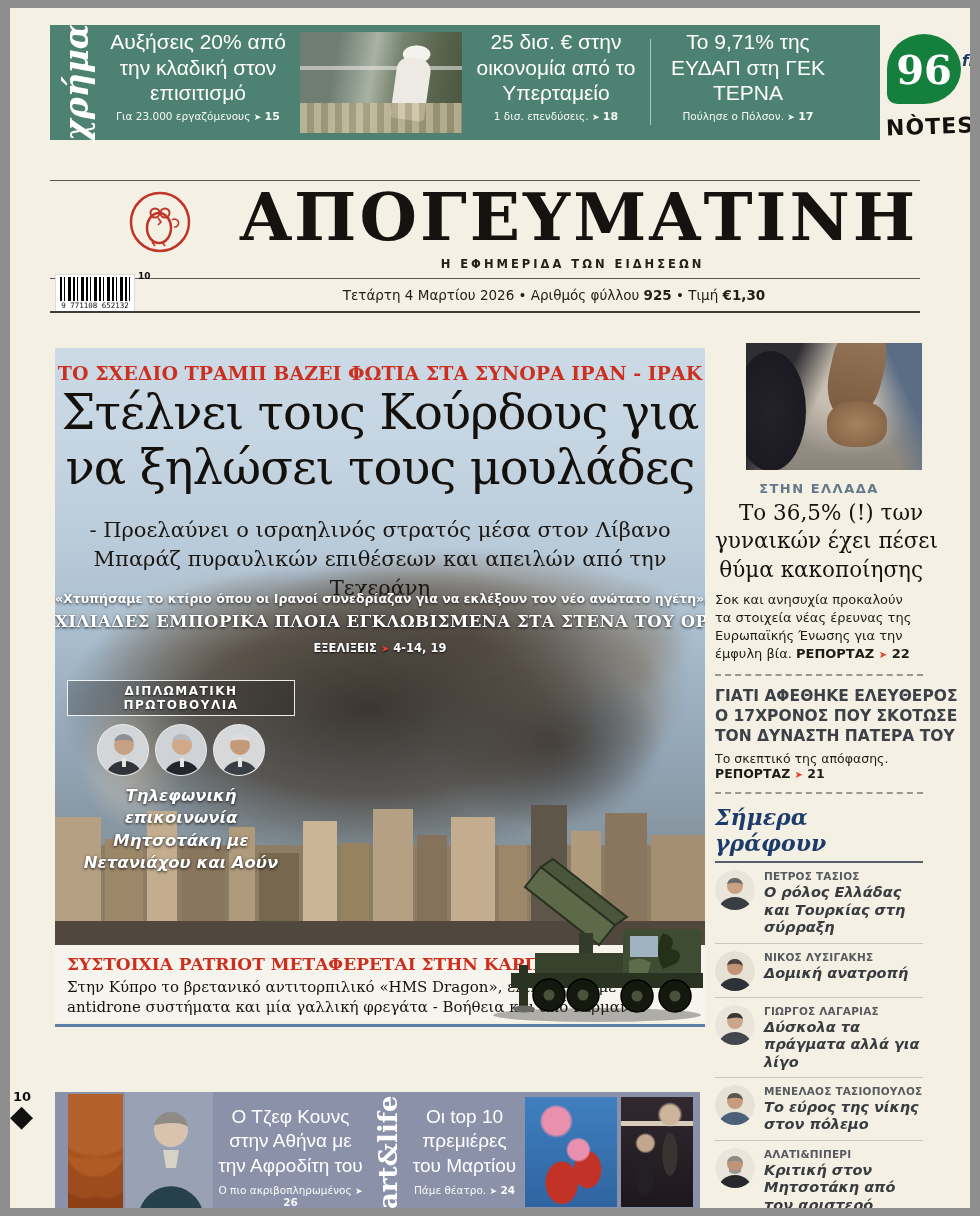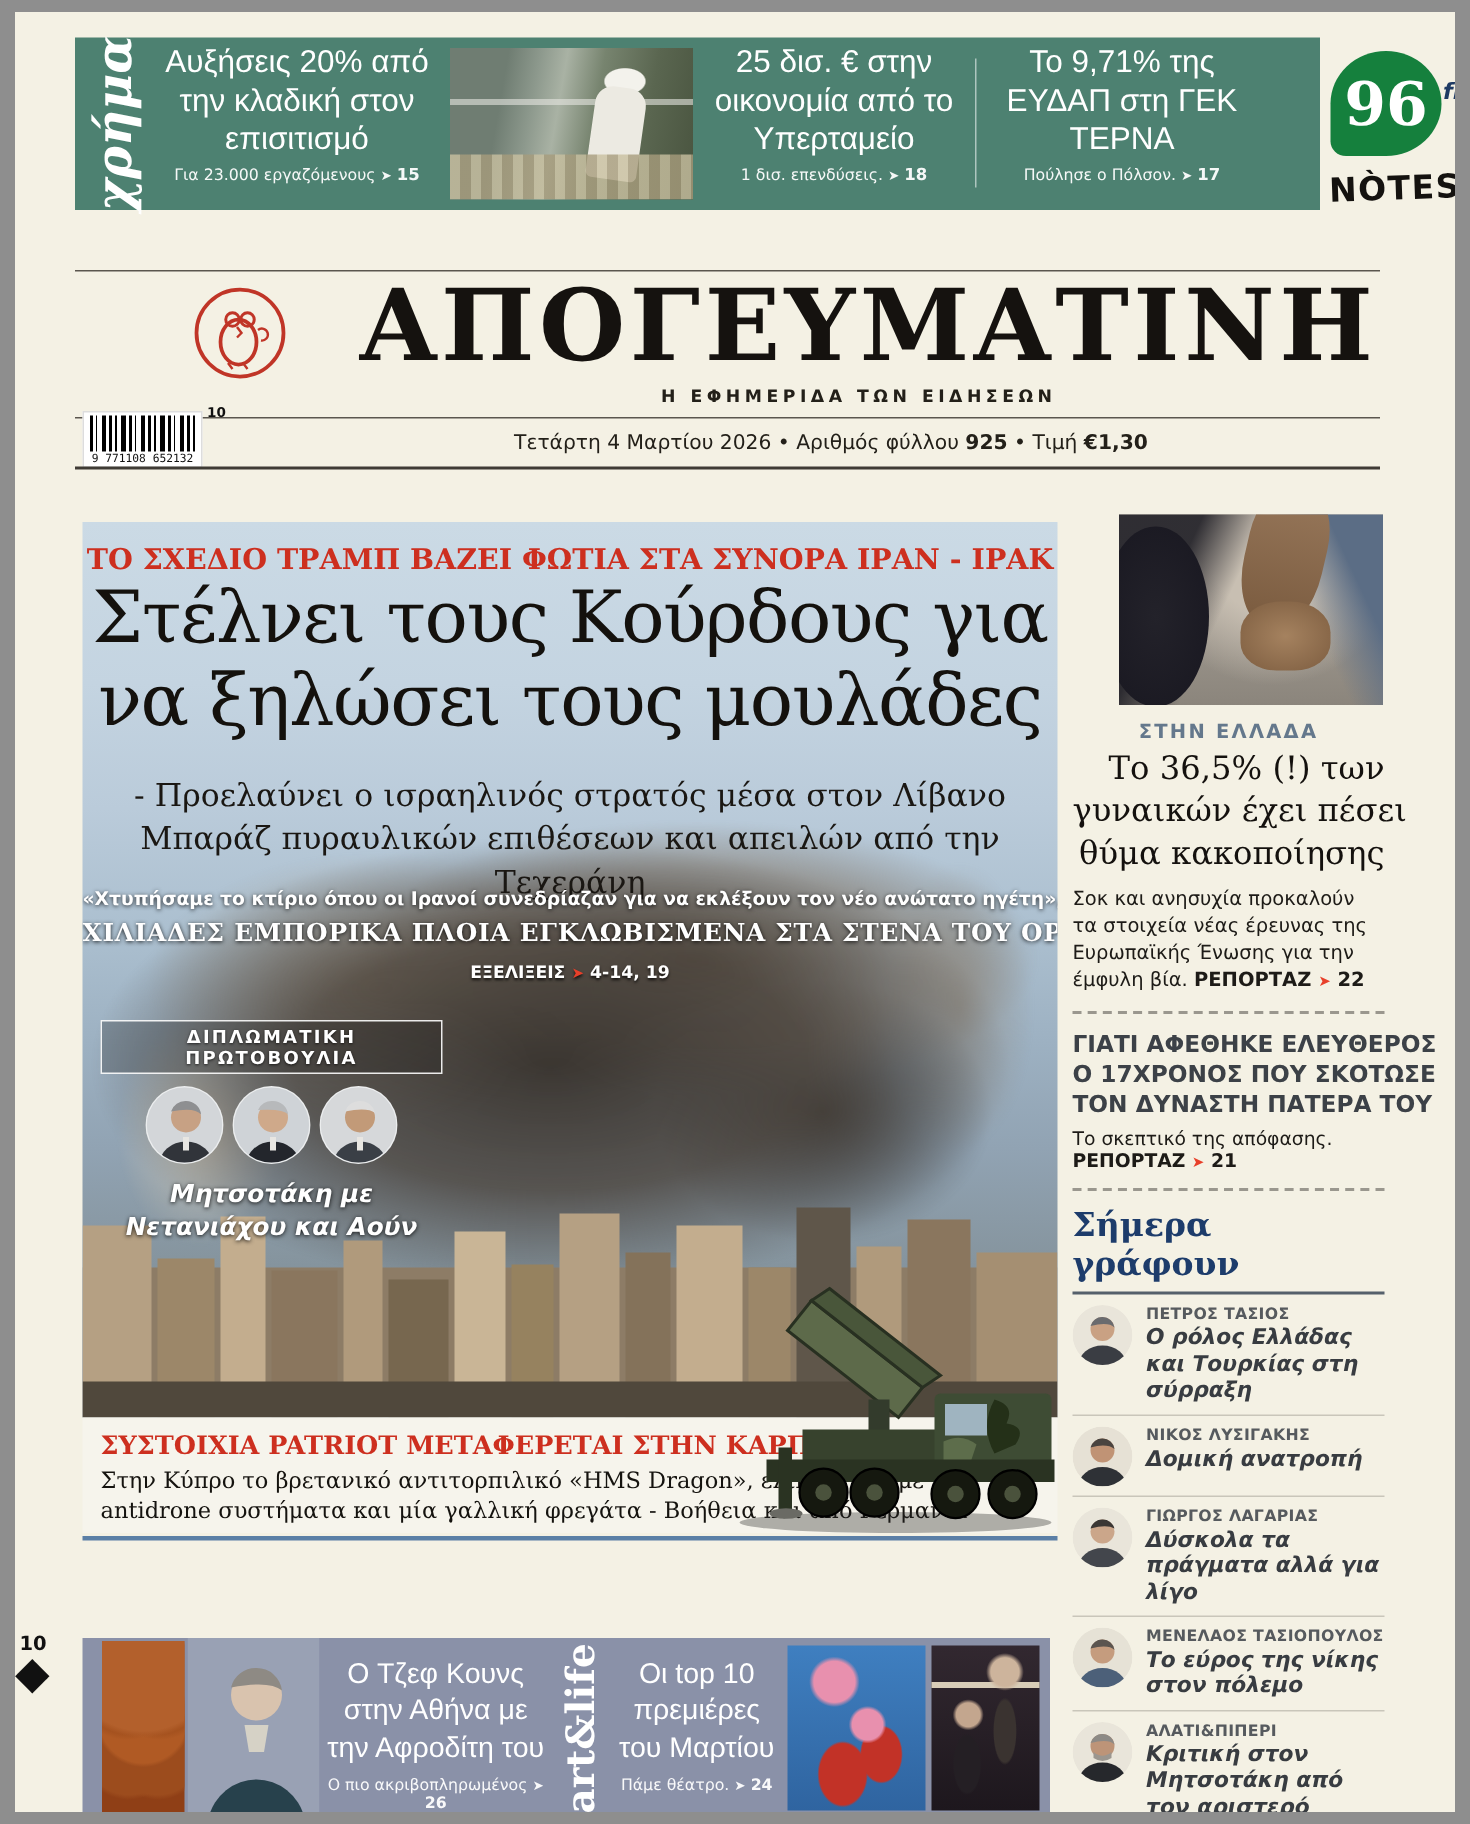--- a/index.html
+++ b/index.html
@@ -115,21 +115,21 @@
                     border-radius:45% 45% 40% 40%; }
   .rc-photo .hair { position:absolute; left:-6%; top:6%; width:40%; height:95%; background:radial-gradient(#23222a,#181720); border-radius:50%; }
   .rc-label { text-align:center; color:#64788c; font-weight:bold; font-size:13px; letter-spacing:1.5px; margin-top:11px; }
   .rc-h1 { text-align:right; font-family:"DejaVu Serif","Liberation Serif",serif; font-size:21.5px; line-height:1.32;
            color:#14110e; margin-top:3px; white-space:nowrap; }
   .rc-body { font-size:13px; line-height:1.38; color:#1d1b17; margin-top:7px; }
   .rc-body .ref, .ref { font-weight:bold; color:#1d1b17; }
   .dashed { border-top:2px dashed #9a978e; margin:11px 0 10px; }
   .rc-h2 { text-align:center; font-size:15.5px; font-weight:bold; line-height:1.3; color:#3c4147; white-space:nowrap; }
   .rc-sub2 { font-size:12.5px; color:#1d1b17; margin-top:5px; }
-  .writers-hd { color:#1d3c6b; font-family:"DejaVu Serif","Liberation Serif",serif; font-weight:bold;
+  .writers-hd { color:#1d3c6b; font-family:"DejaVu Serif","Liberation Serif",serif; font-style:italic; font-weight:bold;
                 font-size:22px; padding-bottom:5px; border-bottom:2px solid #55606b; }
   .crow { display:flex; gap:9px; padding:7px 0 6px; border-bottom:1px solid #c9c6ba; align-items:flex-start; }
   .crow:last-child { border-bottom:none; }
   .avatar { flex:0 0 40px; width:40px; height:40px; border-radius:50%; overflow:hidden; }
   .ctext { flex:1; min-width:0; }
   .cname { display:block; font-size:10.5px; font-weight:bold; color:#565a5e; letter-spacing:.2px; line-height:1.25; }
   .ctitle { display:block; font-size:14.5px; font-weight:bold; font-style:italic; color:#383c41; line-height:1.2; margin-top:1px; }
 
   
   .artlife { position:absolute; left:45px; top:1084px; width:645px; height:120px; background:#8a91a8; overflow:hidden; }
@@ -303,20 +303,21 @@
           <svg viewBox="0 0 52 52" width="52" height="52">
               <rect width="52" height="52" fill="#d6d8da"></rect>
               <circle cx="26" cy="20" r="10" fill="#c29a78"></circle>
               <path d="M26 9 a10 10 0 0 1 10 8 q-5 -4 -20 -1 a10 10 0 0 1 10 -7z" fill="#ddd"></path>
               <path d="M8 52 a18 16 0 0 1 36 0 z" fill="#3a3f46"></path>
               <rect x="24" y="33" width="4" height="9" fill="#e8e6e2"></rect>
             </svg>
         </span>
       </div>
       <div class="dip-cap">
+        <div>Τηλεφωνική επικοινωνία</div>
         <div>Μητσοτάκη με</div>
         <div>Νετανιάχου και Αούν</div>
       </div>
     </div>
   </div>
 
   <div class="patriot">
     <div class="patriot-title">ΣΥΣΤΟΙΧΙΑ PATRIOT ΜΕΤΑΦΕΡΕΤΑΙ ΣΤΗΝ ΚΑΡΠΑΘΟ</div>
     <div class="patriot-body">
       <div>Στην Κύπρο το βρετανικό αντιτορπιλικό «HMS Dragon», ελικόπτερα με</div>

